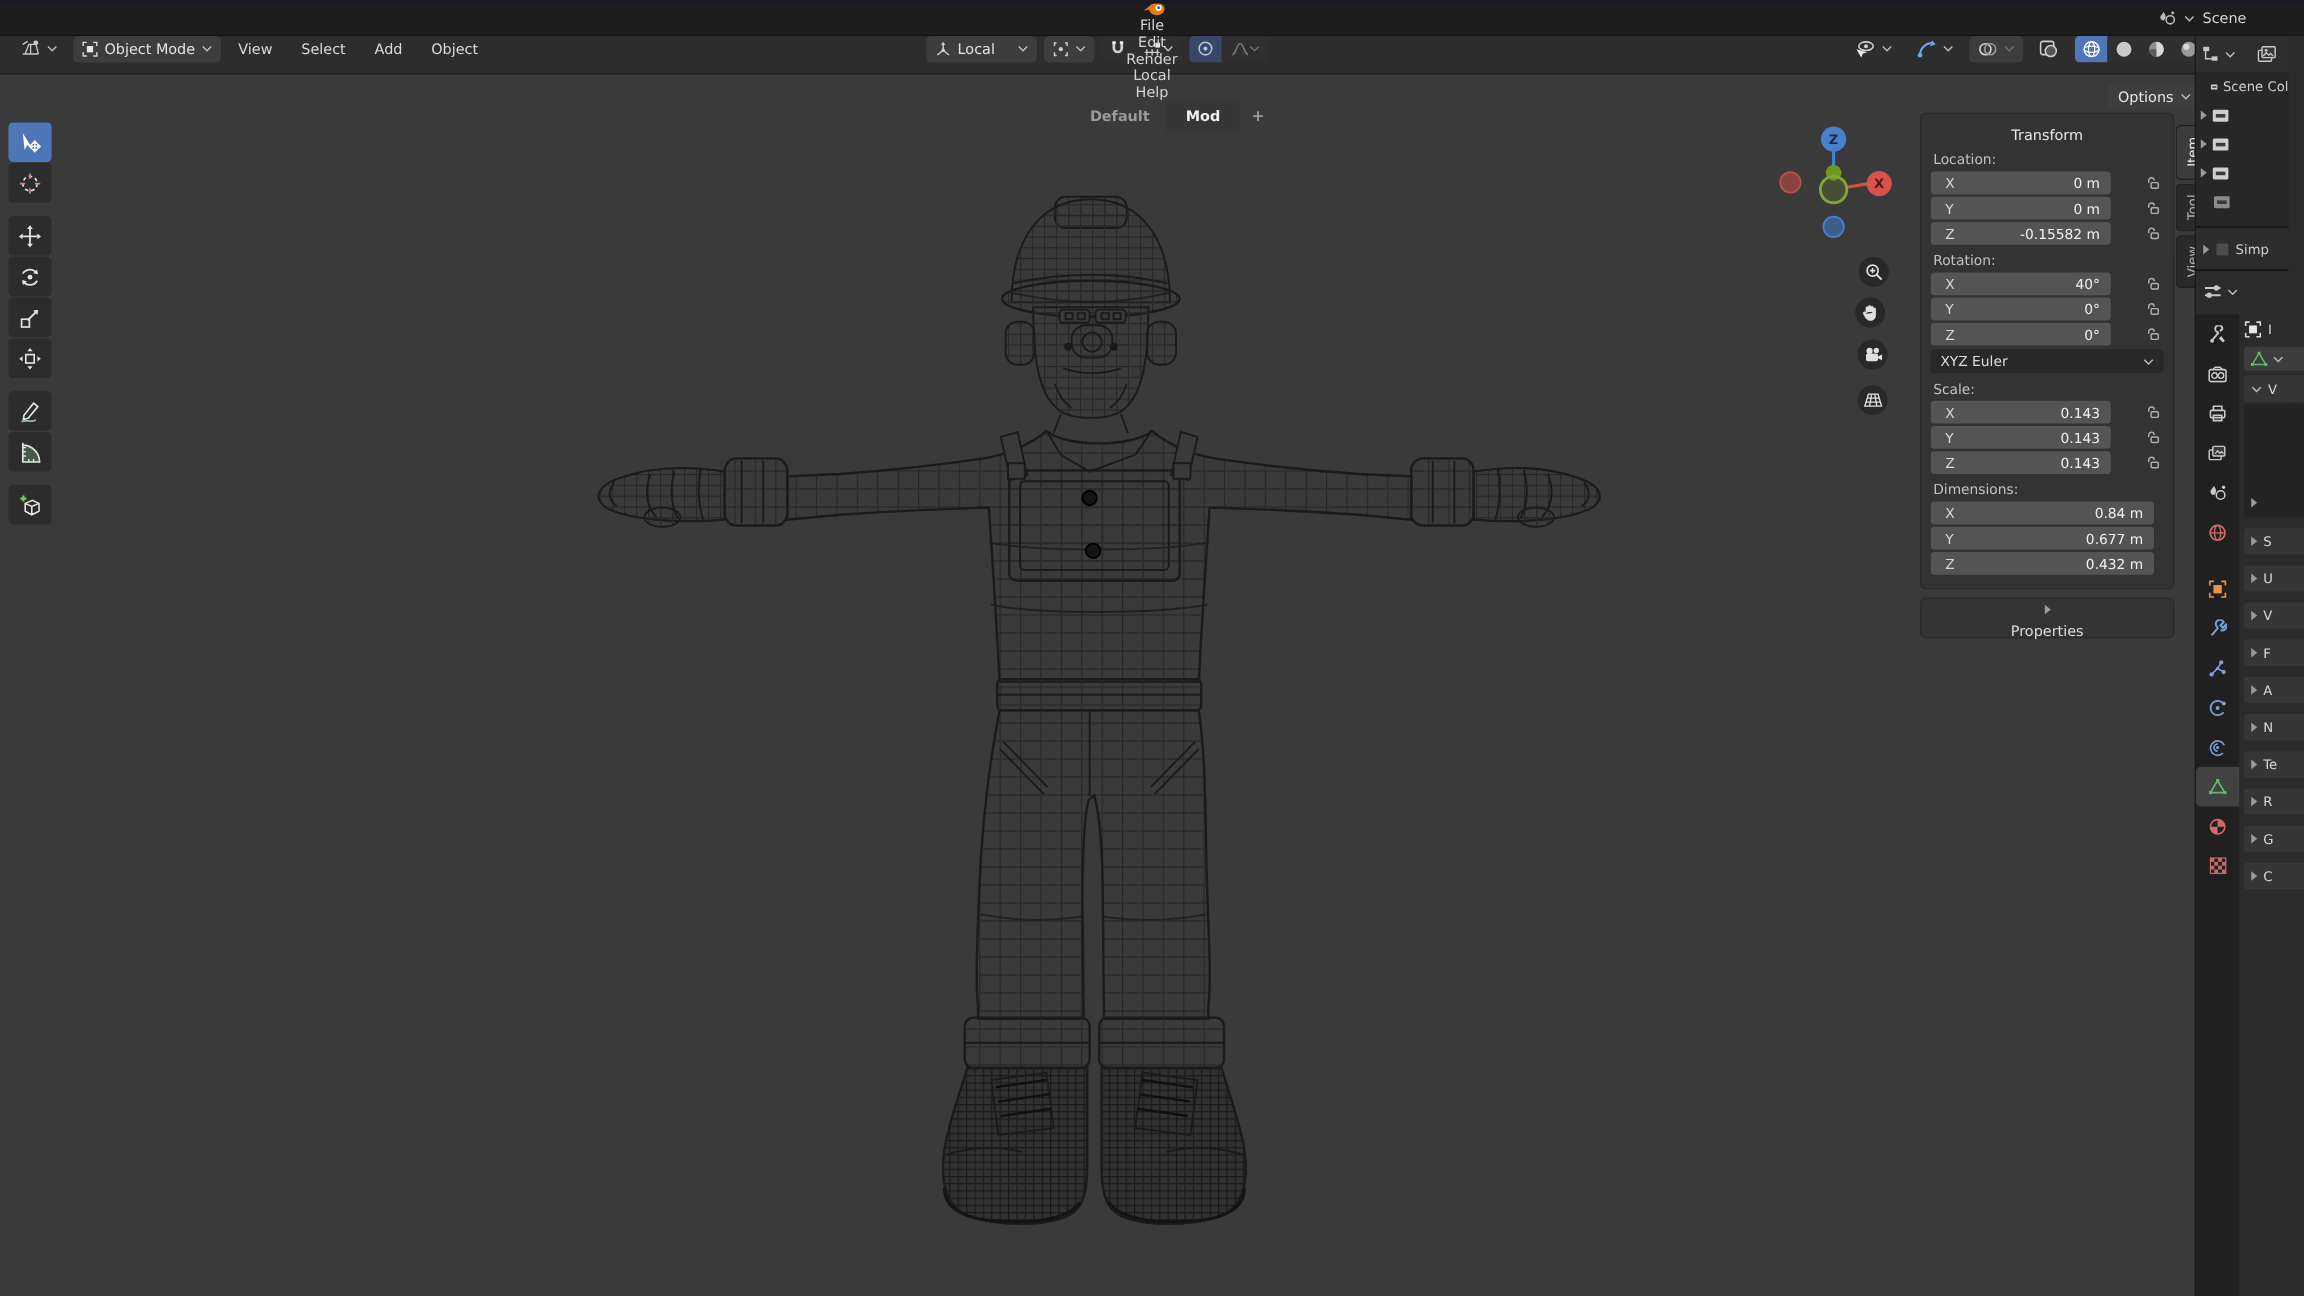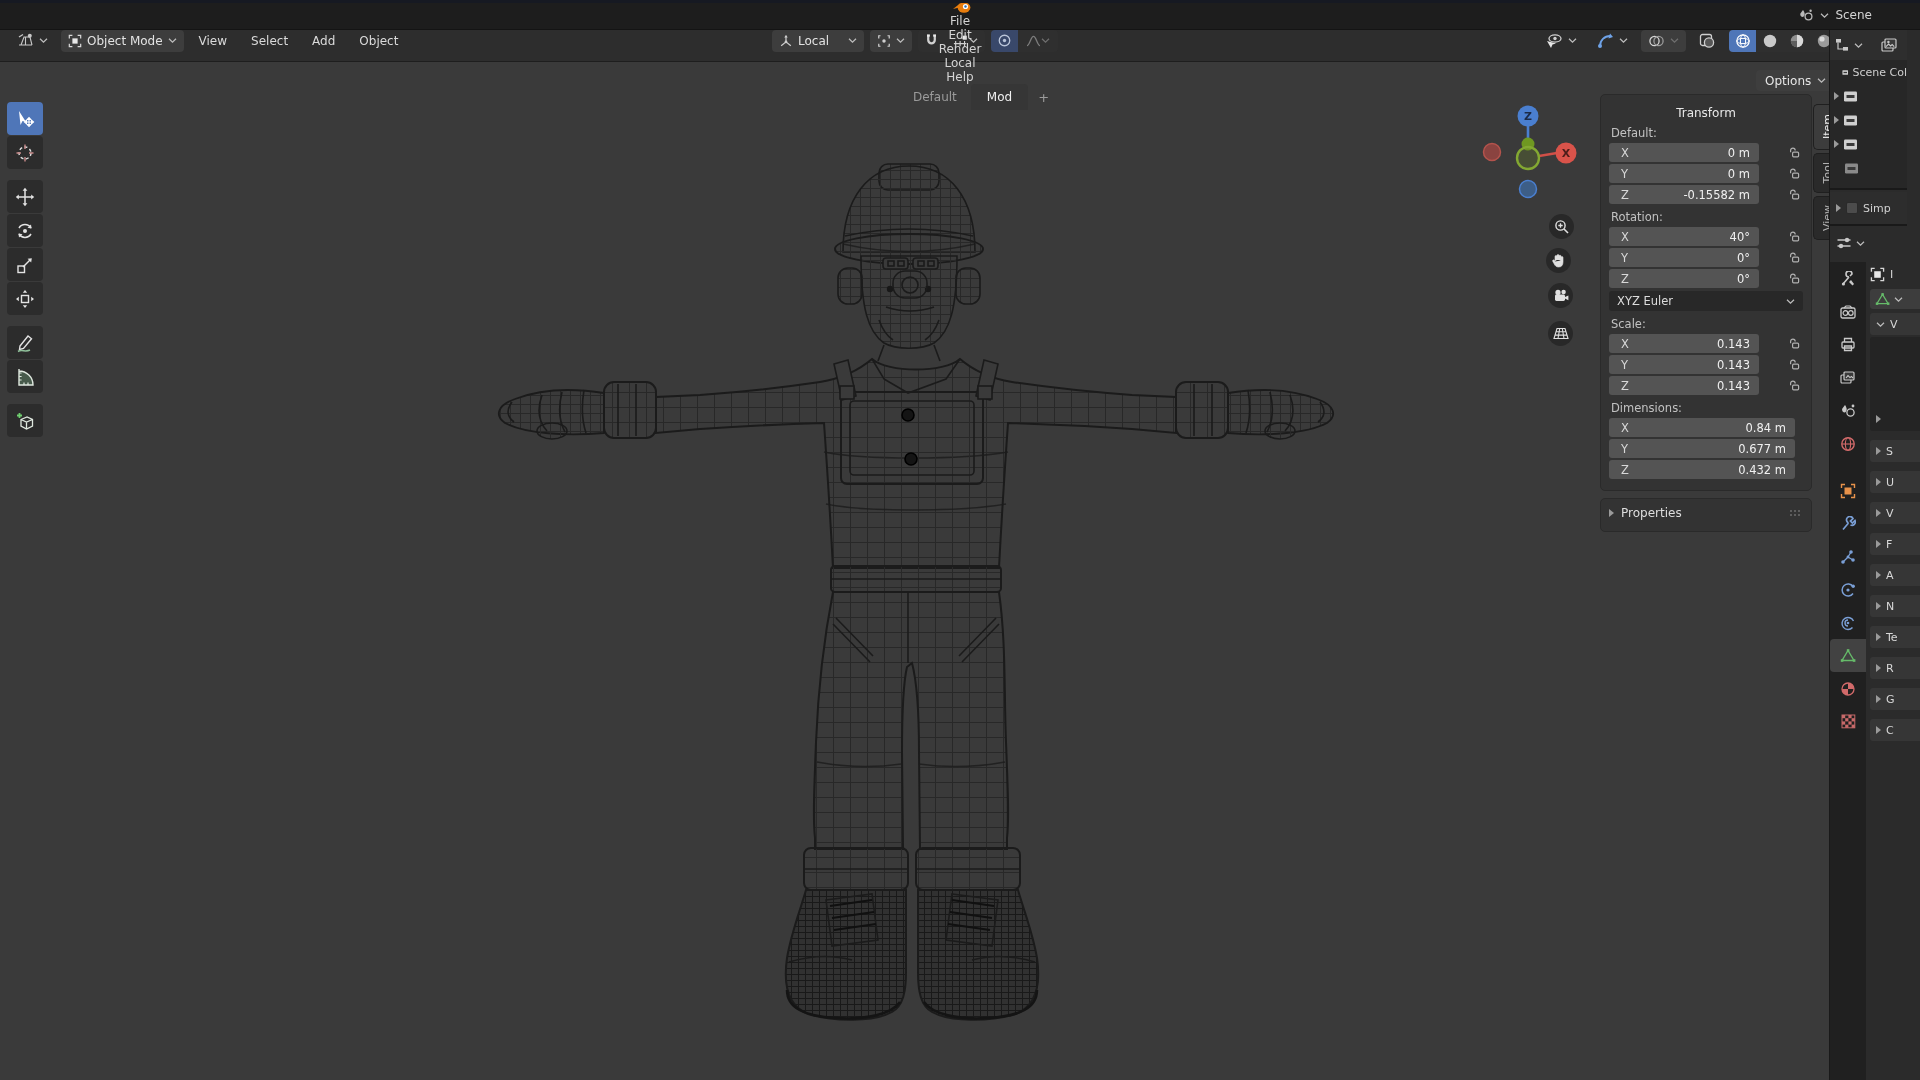--- a/index.html
+++ b/index.html
@@ -6,21 +6,21 @@
   html,body { width:1920px; height:1080px; overflow:hidden; background:#3a3a3a;
               font-family:"DejaVu Sans", sans-serif; color:#d6d6d6; }
   svg { display:block; }
 
   
   #window-edge { position:absolute; top:0; left:0; width:1920px; height:3px; background:#161922; z-index:60;}
   #topbar { position:absolute; top:0; left:0; width:1920px; height:30px; background:#1d1d1d;
             display:flex; align-items:center; z-index:50; border-bottom:1px solid #141414;flex-direction:column;}
   .tb-menu { font-size:12px; color:#d4d4d4; padding:0 12px; height:100%; display:flex; align-items:center; cursor:default;}
   #blender-logo { margin-left:8px; margin-right:4px; }
-  .ws-tabs { display:flex; align-items:center; margin-left:38px; }
+  .ws-tabs { display:flex; align-items:center; margin-left:38px;font-weight:bold; }
   .ws-tab { font-size:12px; color:#9b9b9b; padding:4px 14px; }
   .ws-tab.active { color:#f0f0f0; background:#363636; border-radius:4px 4px 0 0; padding:6px 16px;}
   .ws-add { color:#9b9b9b; font-size:13px; padding:0 10px; }
   #scene-chip { position:absolute; right:48px; top:0; height:30px; display:flex; align-items:center; gap:6px; }
   #scene-chip .txt { font-size:12px; color:#d4d4d4; }
 
   
   #toolheader { position:absolute; top:30px; left:0; width:1845px; height:32px; background:#2d2d2d;
                 border-bottom:1px solid #1e1e1e; z-index:40; }
   .hgroup { position:absolute; top:0; height:21px; display:flex; align-items:center; gap:6px; }
@@ -62,21 +62,21 @@
   .nrow { display:flex; align-items:center; margin-bottom:2px; }
   .nfield { flex:0 0 150px; height:19px; background:#545454; border-radius:3px; display:flex; align-items:center;
             font-size:11.5px; }
   .nfield .axis { color:#d8d8d8; margin-left:12px; }
   .nfield .val  { color:#f0f0f0; margin-left:auto; margin-right:9px; }
   .nfield.wide { flex:0 0 186px; }
   .lock { margin-left:auto; margin-right:2px; }
   .np-dropdown { height:20px; background:#282828; border-radius:3px; display:flex; align-items:center;
                  font-size:11.5px; color:#dcdcdc; padding:0 8px; margin-top:3px;}
   .np-dropdown .chev { margin-left:auto; }
-  .np-collapsed { display:flex; align-items:center; gap:7px; font-size:12px; color:#dedede; height:18px;}
+  .np-collapsed { display:flex; align-items:center; gap:7px; font-size:12px; color:#dedede; height:18px;flex-direction:column;}
 
   
   .side-tab { position:absolute; left:1813px; width:28px; background:#2a2a2a; border:1px solid #1f1f1f;
               border-right:none; border-radius:5px 0 0 5px; color:#b4b4b4; font-size:11px;
               display:flex; align-items:center; justify-content:center; }
   .side-tab span { writing-mode:vertical-rl; transform:rotate(180deg); }
   .side-tab.active { background:#3c3c3c; color:#efefef; }
 
   
   #rightcol { position:absolute; top:30px; right:0; width:91px; height:1050px; background:#2b2b2b;
@@ -511,21 +511,21 @@
               <circle cx="2" cy="2" r="1"></circle>
               <circle cx="6" cy="2" r="1"></circle>
               <circle cx="10" cy="2" r="1"></circle>
               <circle cx="2" cy="6" r="1"></circle>
               <circle cx="6" cy="6" r="1"></circle>
               <circle cx="10" cy="6" r="1"></circle>
             </g>
           </svg>
       </div>
 
-      <div class="np-label">Default:</div>
+      <div class="np-label">Location:</div>
       <div class="nrow">
           <div class="nfield">
             <span class="axis">X</span>
             <span class="val">0 m</span>
           </div>
         <span class="lock">
             <svg width="13" height="13" viewBox="0 0 13 13">
               <path d="M2.6,6.2 V4.4 a2.3,2.3 0 0 1 4.6,0" fill="none" stroke="#b0b0b0" stroke-width="1.2"></path>
               <rect x="4.6" y="6.2" width="6" height="4.6" rx="1" fill="none" stroke="#b0b0b0" stroke-width="1.2"></rect>
             </svg>

